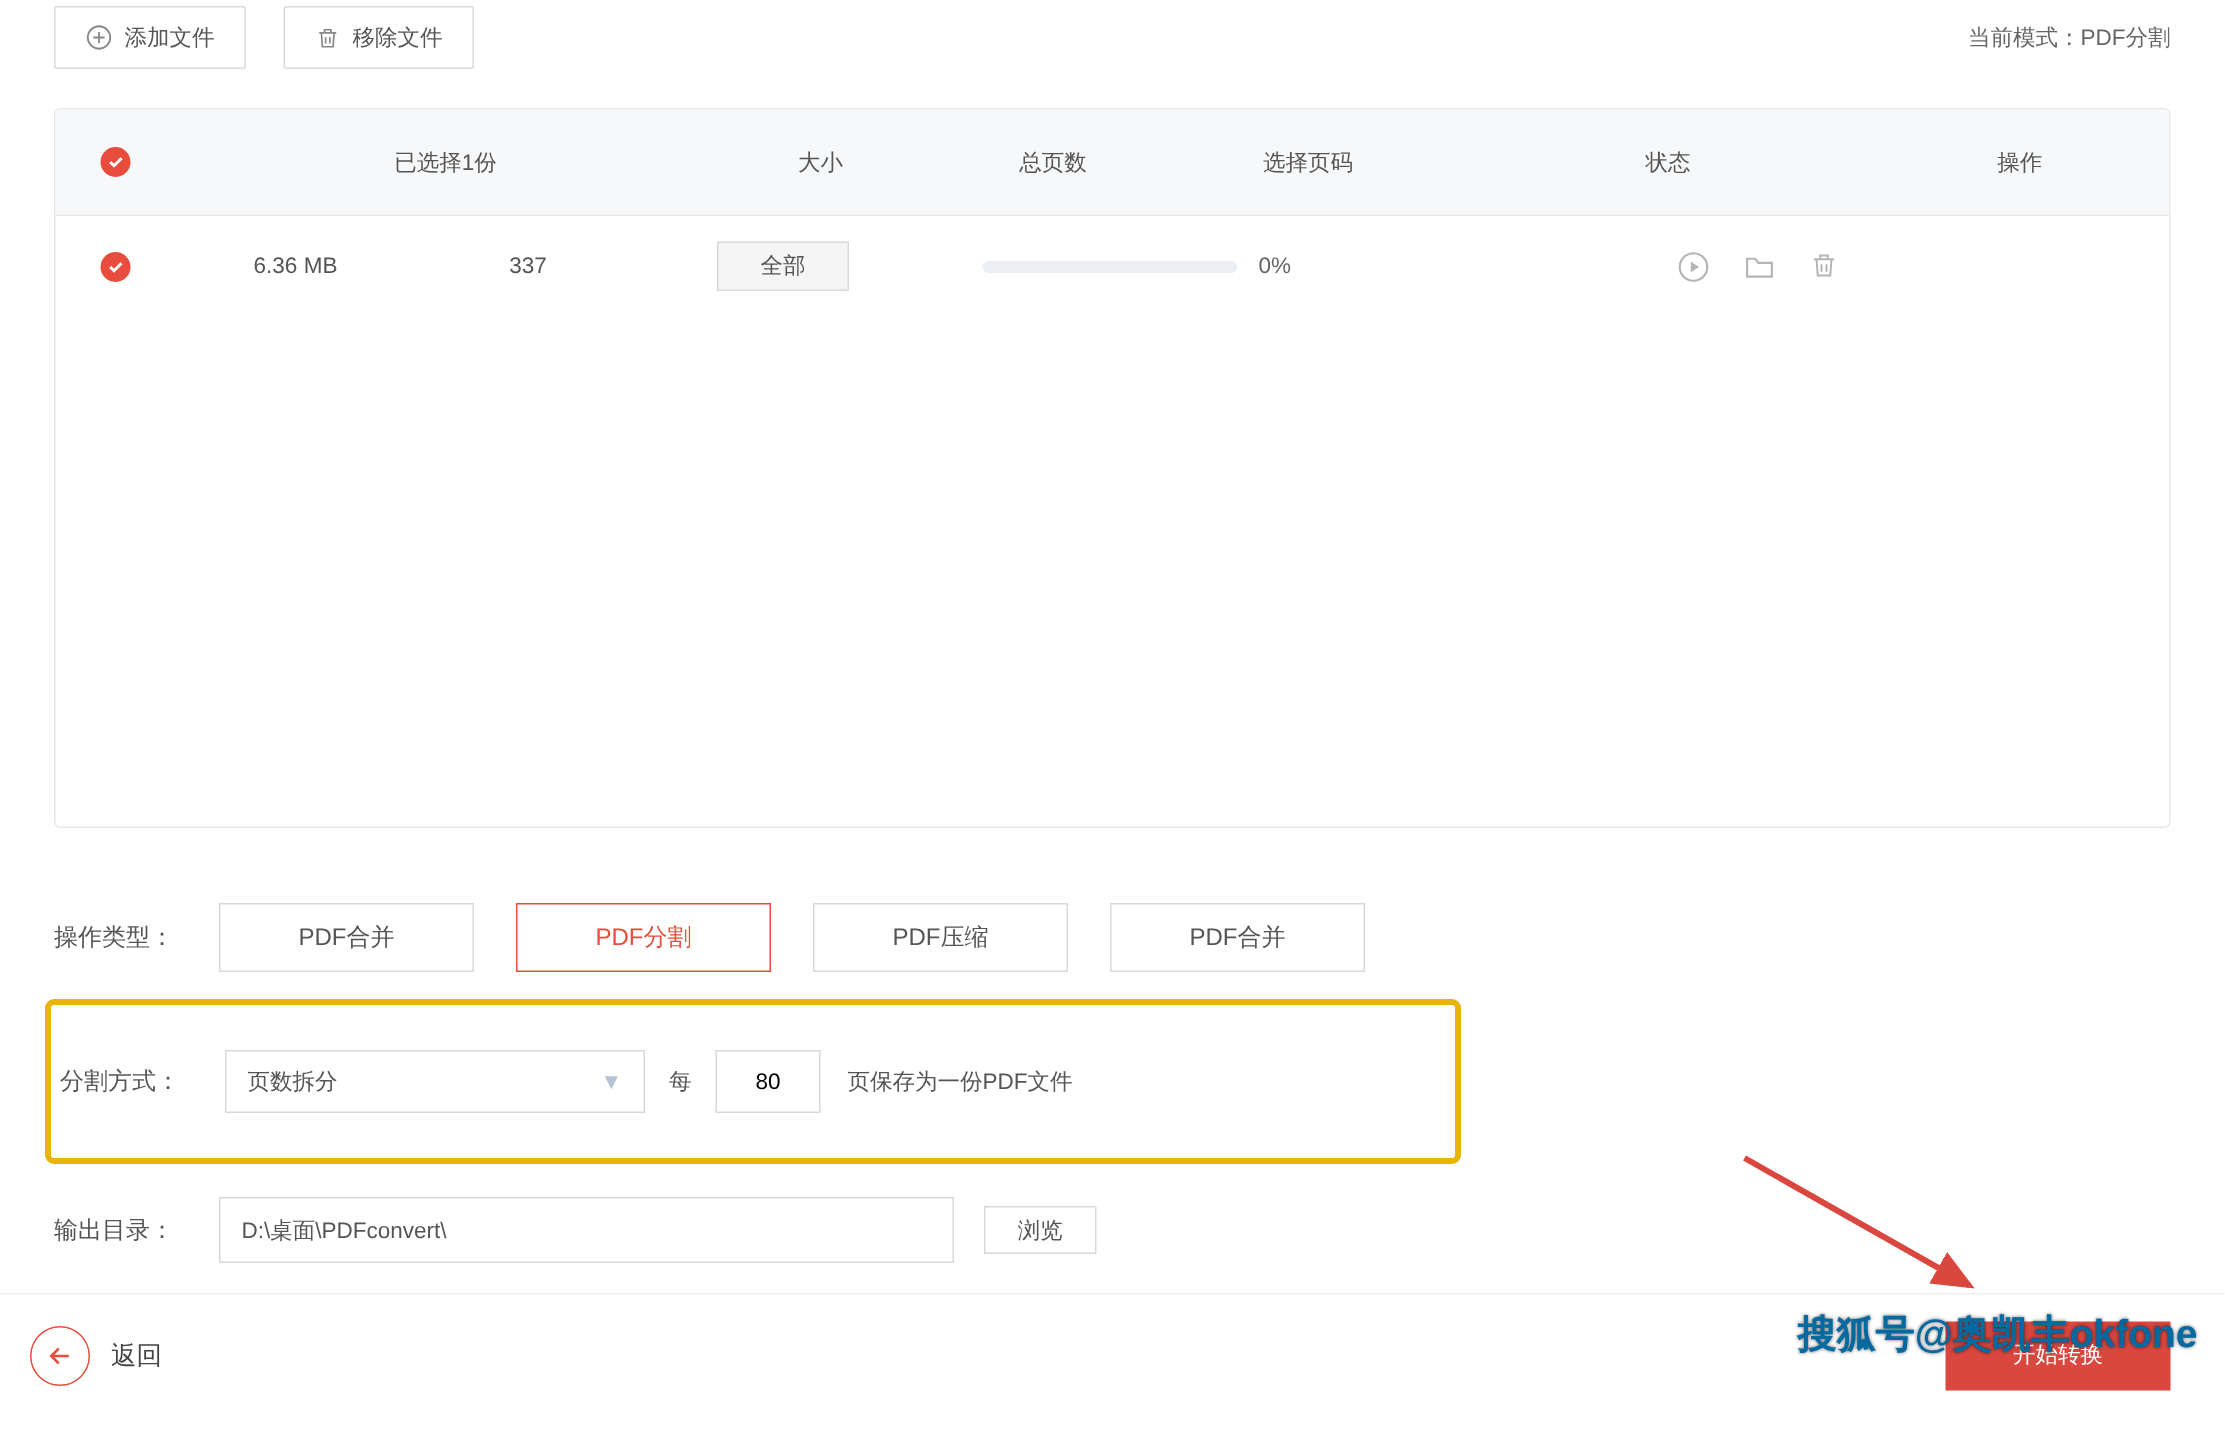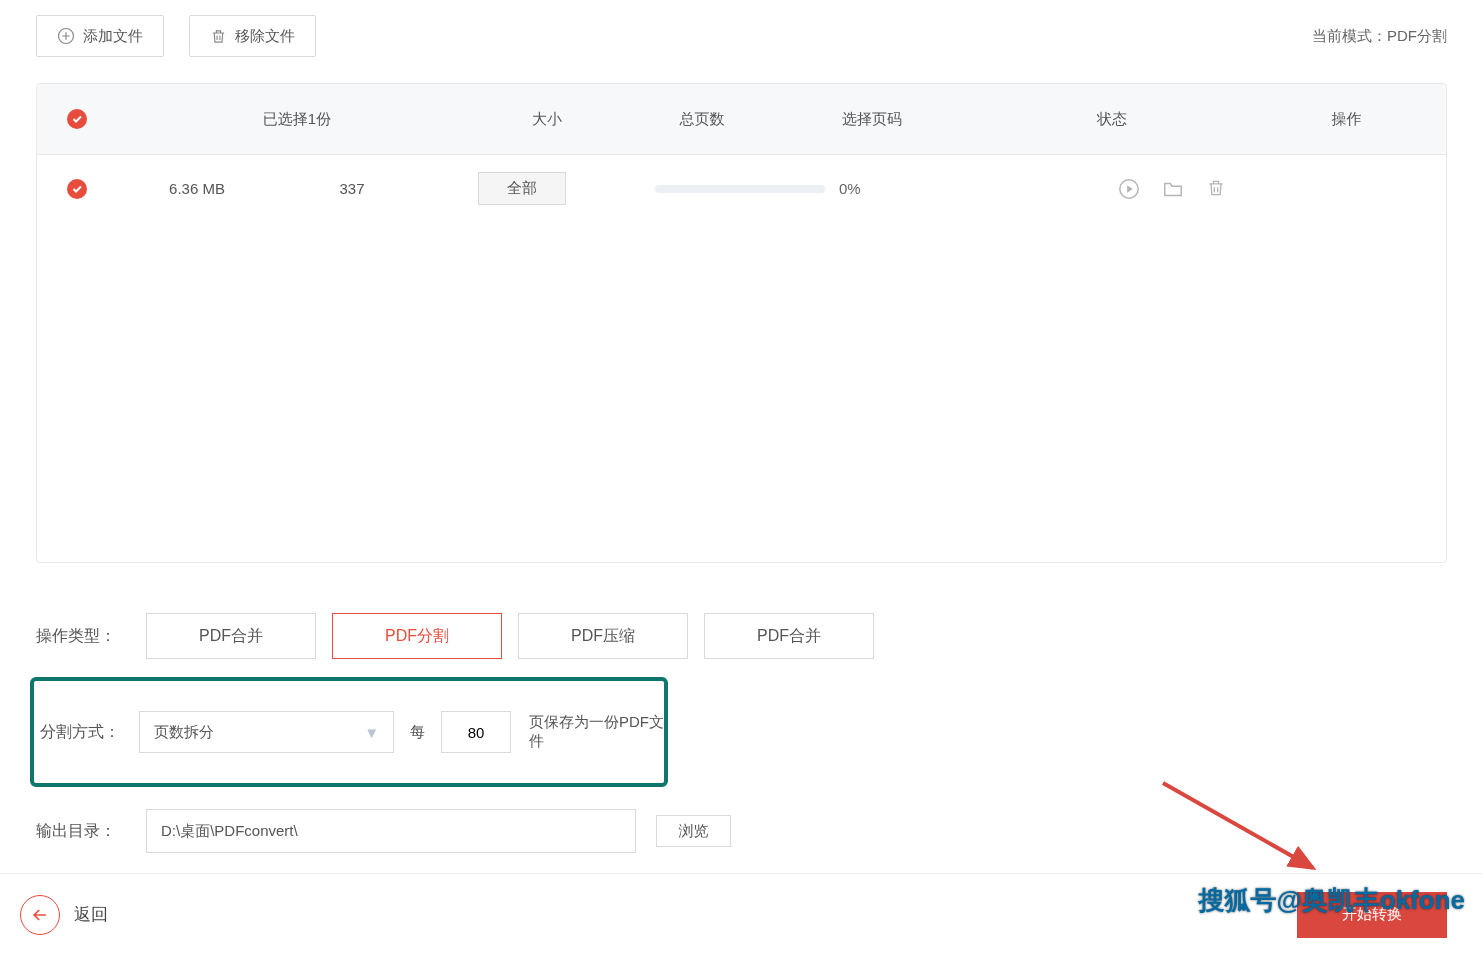--- a/index.html
+++ b/index.html
@@ -1,17 +1,17 @@
 <!DOCTYPE html>
 <html><head>
 <meta charset="utf-8">
 <style>
   * { box-sizing: border-box; margin: 0; padding: 0; }
   body { font-family: "Microsoft YaHei", Arial, sans-serif; background: #fff; color: #333; font-size: 15px; width: 1483px; }
-  .container { padding: 15px 36px 0 36px; }
+  .container { padding: 4px 36px 0 36px; }
   .toolbar { display: flex; align-items: center; justify-content: space-between; margin-bottom: 20px; }
   .toolbar-left { display: flex; gap: 25px; }
   .btn { display: inline-flex; align-items: center; justify-content: center; border: 1px solid #d9d9d9; background: #fff; height: 42px; padding: 0 20px; font-size: 15px; color: #555; cursor: pointer; border-radius: 2px; }
   .btn svg { margin-right: 8px; }
   .mode-label { color: #666; font-size: 15px; }
   
   .table { border: 1px solid #e8e8e8; border-radius: 4px; overflow: hidden; margin-top: 26px; }
   .thead { display: flex; align-items: center; background: #f7f8fa; height: 70px; padding: 0 30px; color: #555; font-size: 15px; }
   .tbody-row { display: flex; align-items: center; border-top: 1px solid #e8e8e8; height: 68px; padding: 0 30px; font-size: 15px; color: #555; }
   .file-area { height: 340px; }
@@ -28,25 +28,25 @@
   .check-circle { width: 20px; height: 20px; border-radius: 50%; background: #e74c3c; display:inline-flex; align-items:center; justify-content:center; }
   .page-btn { display:inline-block; border: 1px solid #d9d9d9; background:#f5f5f5; padding: 6px 28px; color:#555; cursor:pointer; }
   .progress-bar { width: 170px; height: 8px; border-radius: 5px; background: #eceff4; }
   .percent { color:#666; font-size: 15px; width: 30px; }
   .row-icons { display:flex; justify-content:center; gap: 22px; }
   .icon-btn { color:#aaa; cursor:pointer; display:inline-flex; }
 
   .section { margin-top: 50px; }
   .row-option { display:flex; align-items:center; margin-bottom: 18px; }
   .opt-label { width: 110px; color:#555; font-size: 16px; }
-  .op-buttons { display:flex; gap: 16px; }
+  .op-buttons { display:flex; gap: 28px; }
   .op-btn { width: 170px; height: 46px; border:1px solid #d9d9d9; background:#fff; color:#555; font-size:16px; cursor:pointer; display:inline-flex; align-items:center; justify-content:center; }
   .op-btn.active { border: 1px solid #e74c3c; color:#e74c3c; }
 
-  .highlight-box { border: 4px solid #0f766e; border-radius: 6px; padding: 30px 0 30px 0; margin-left: -6px; width: 638px; display:flex; align-items:center; }
+  .highlight-box { border: 4px solid #eab308; border-radius: 6px; padding: 30px 0 30px 0; margin-left: -6px; width: 944px; display:flex; align-items:center; }
   .highlight-box .opt-label { margin-left: 6px; }
   .select-box { position: relative; border:1px solid #d9d9d9; width: 280px; height: 42px; display:flex; align-items:center; padding: 0 14px; font-size:15px; color:#555; cursor:pointer; }
   .select-box .caret { position:absolute; right: 14px; color:#b8c3d6; }
   .inline-text { margin: 0 16px; color:#555; font-size:15px; }
   .num-input { border:1px solid #d9d9d9; width: 70px; height: 42px; text-align:center; font-size:15px; }
   .after-text { margin-left: 18px; color:#555; font-size:15px; }
 
   .output-row { display:flex; align-items:center; margin-top: 22px; }
   .output-input { border:1px solid #d9d9d9; height: 44px; width: 490px; padding: 0 14px; font-size:15px; color:#555; margin-right: 20px; }
   .browse-btn { border:1px solid #d9d9d9; height:32px; width: 75px; background:#fff; font-size:15px; color:#555; cursor:pointer; }

